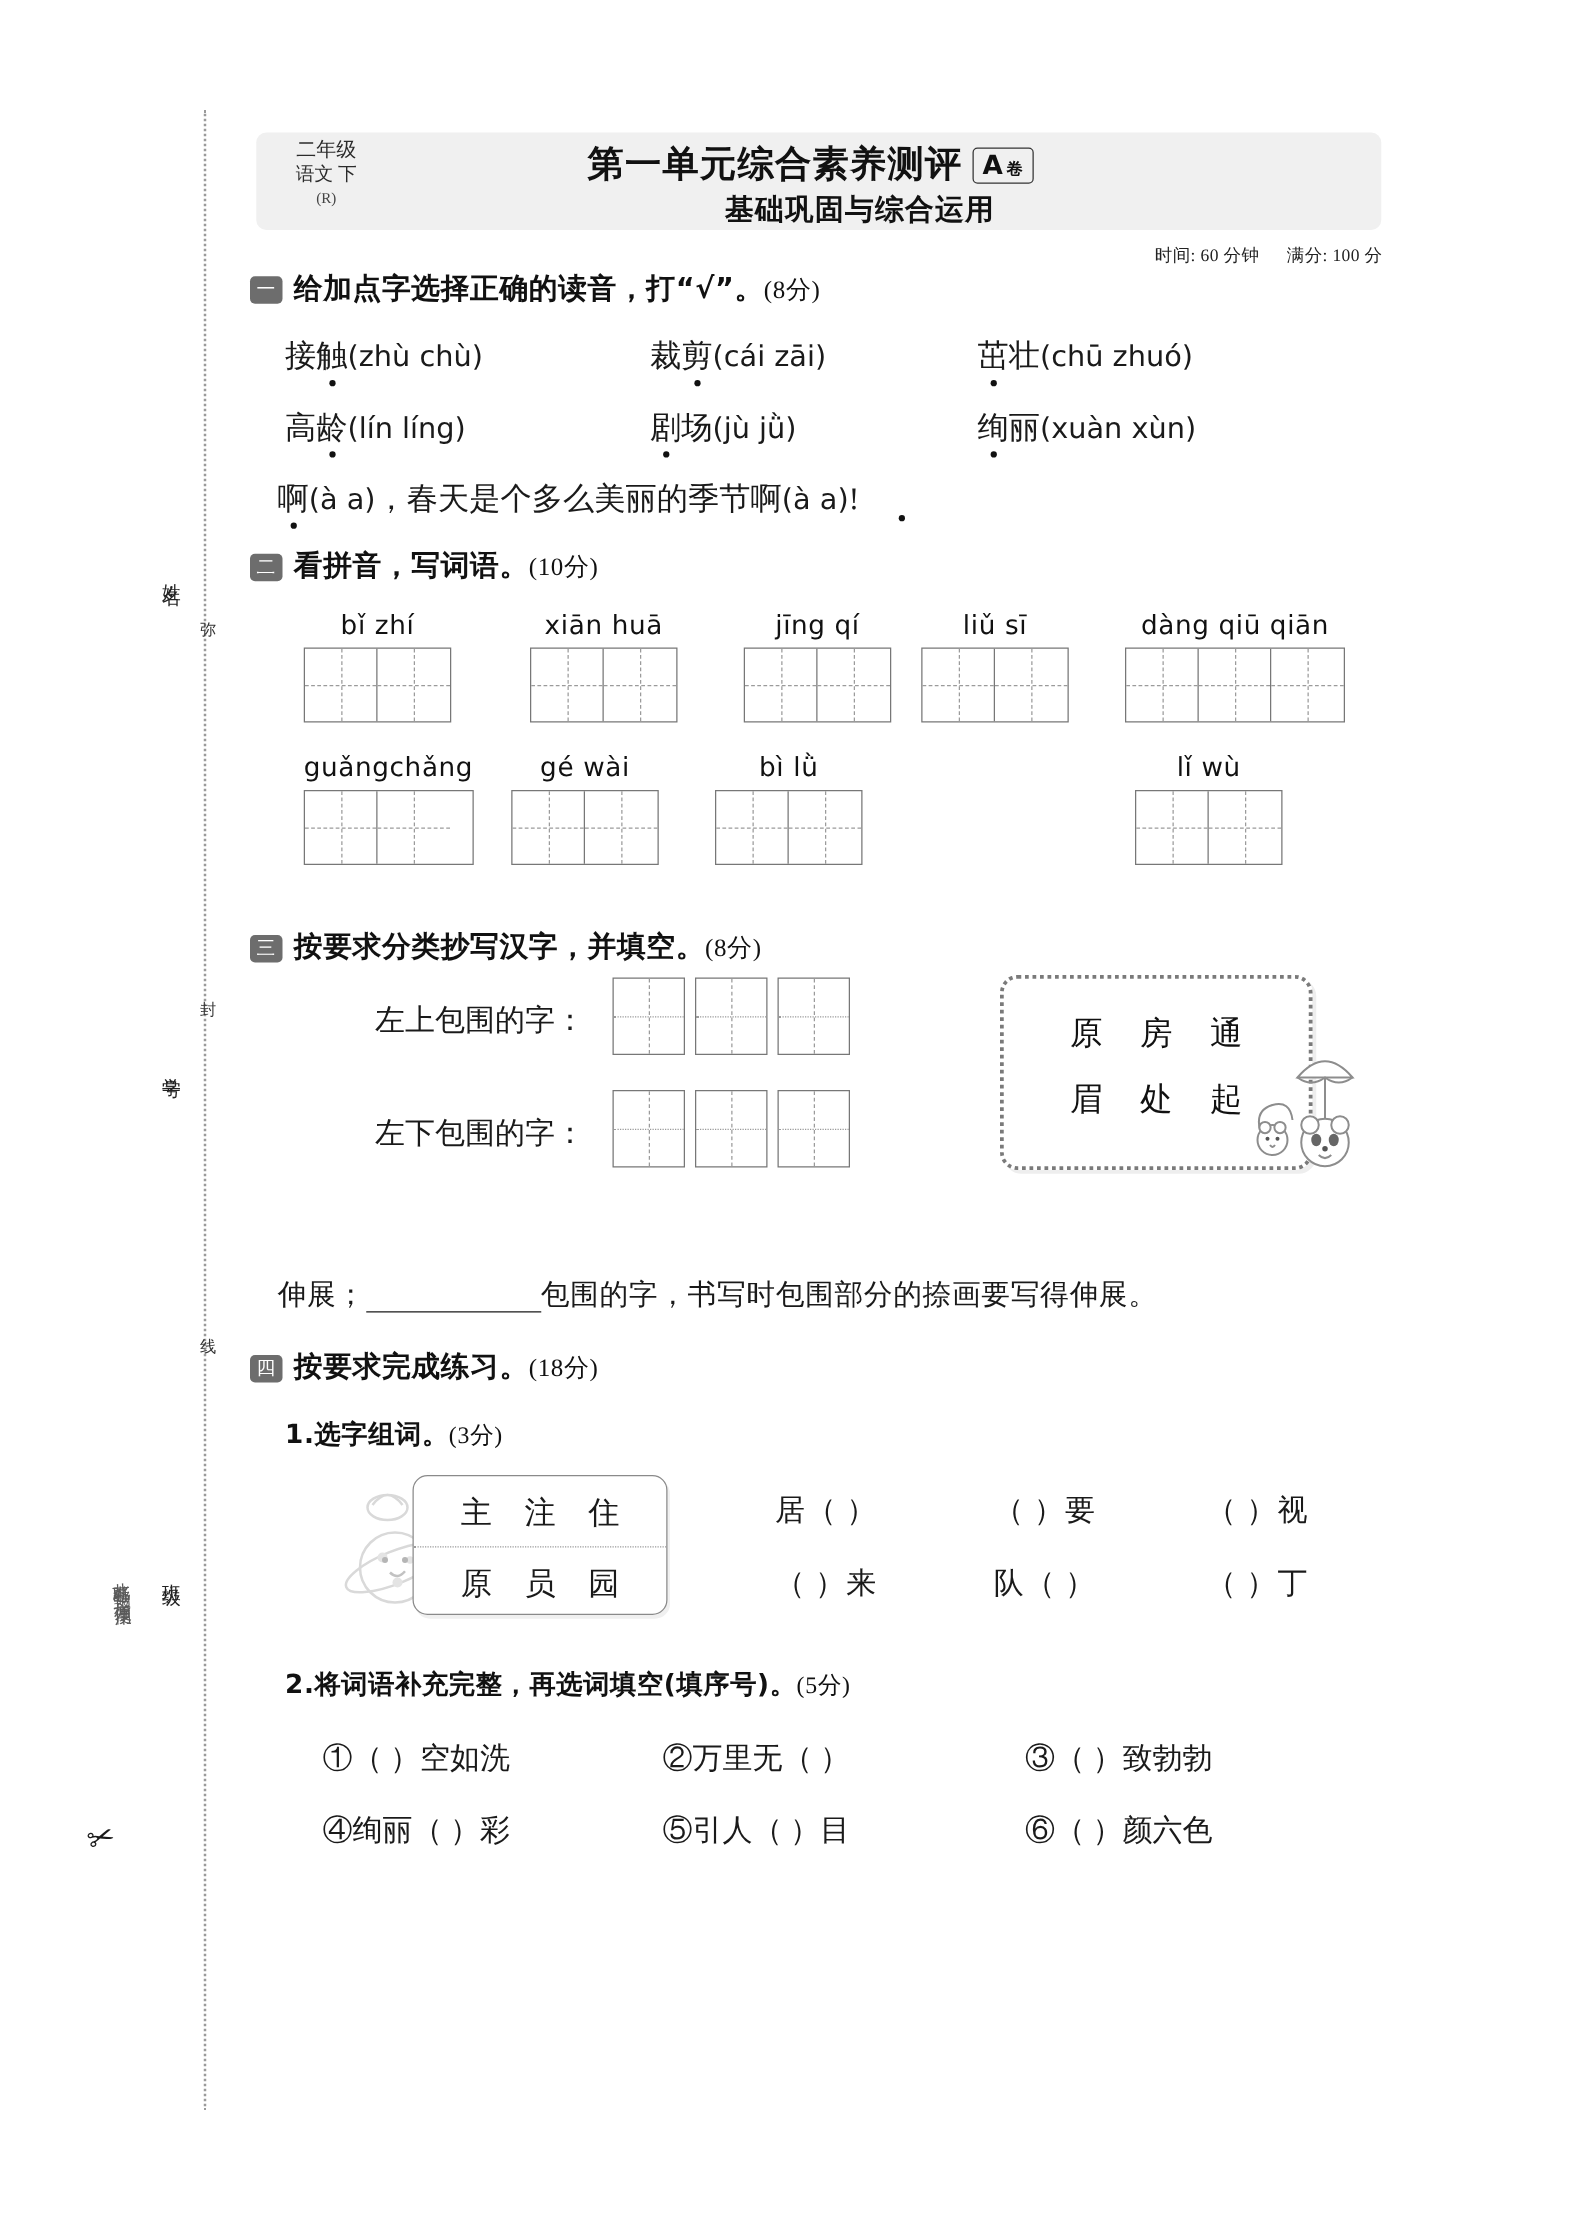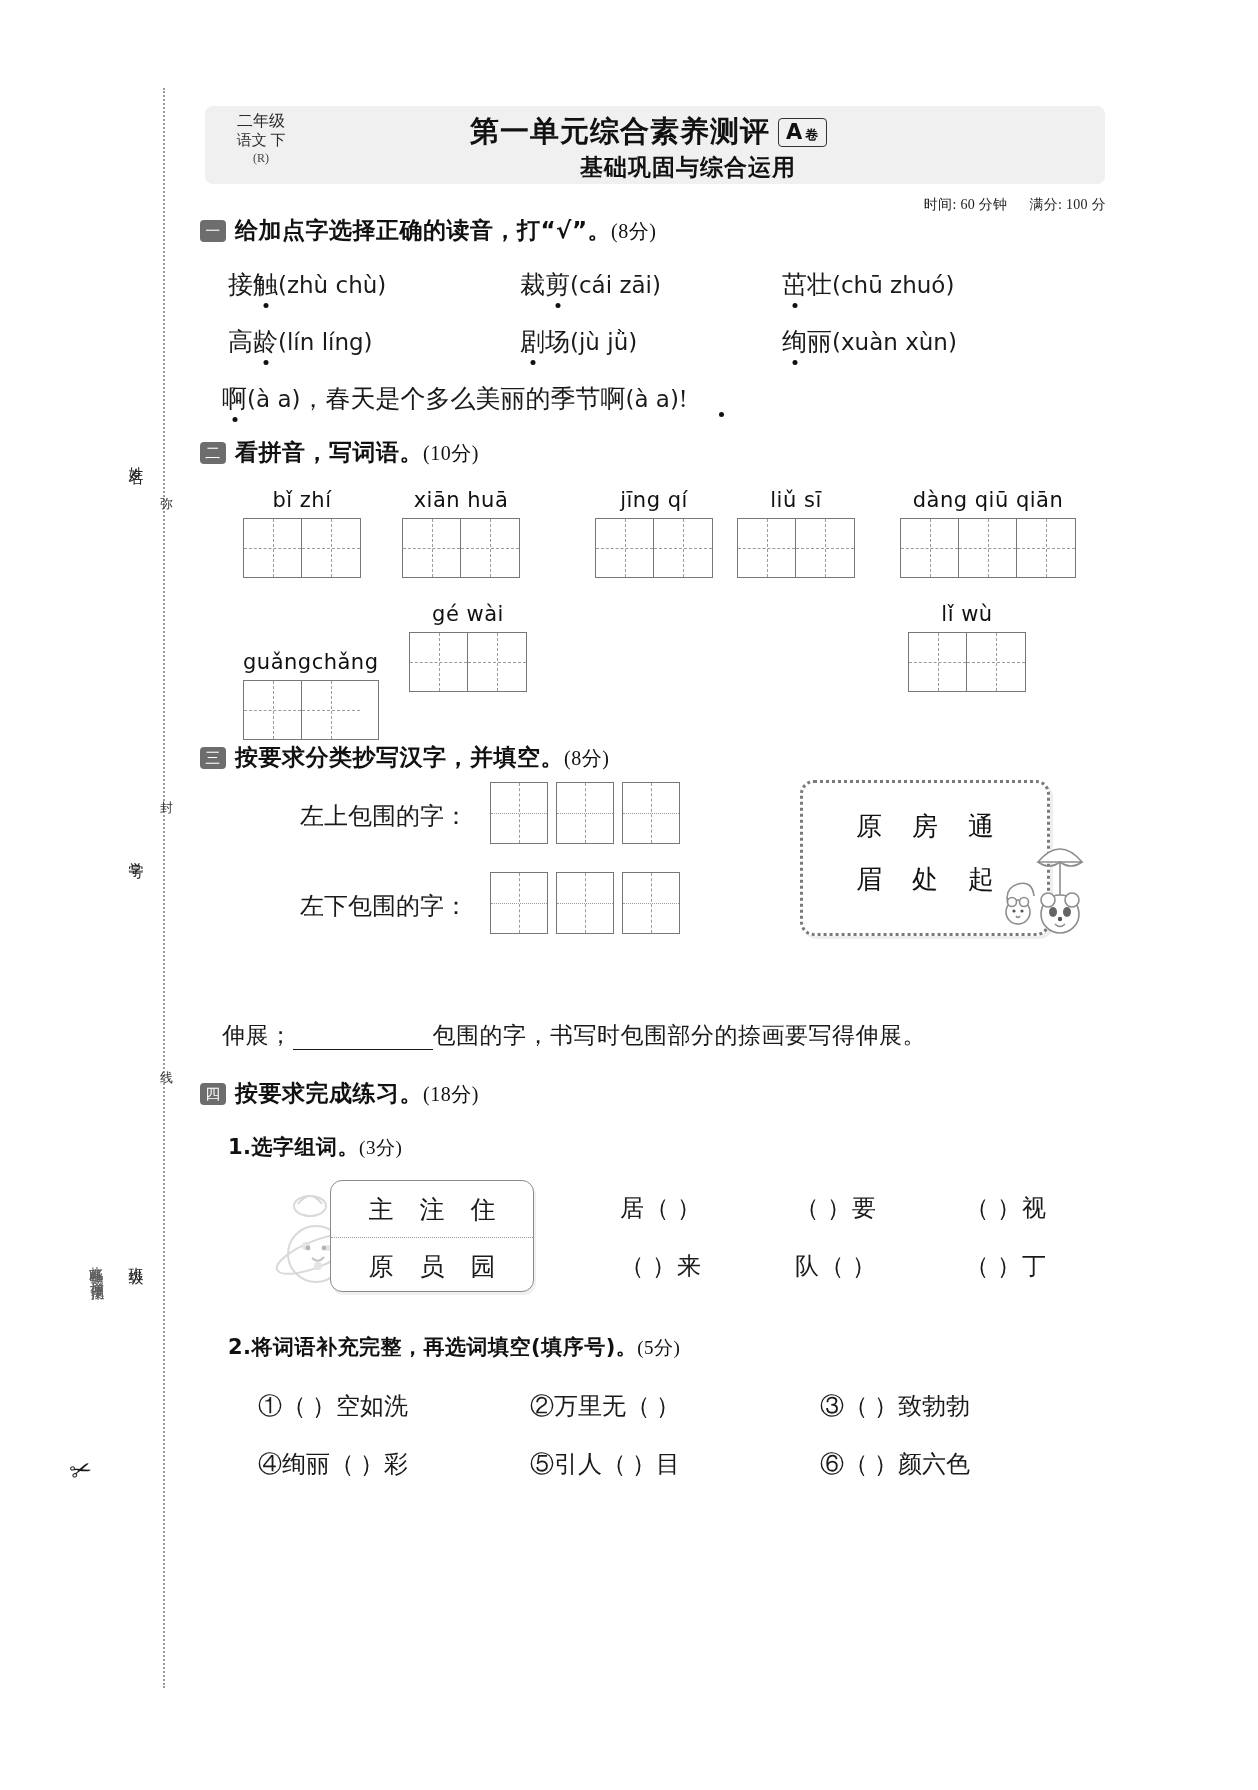--- a/index.html
+++ b/index.html
@@ -405,21 +405,21 @@
     <span class="num-badge">二</span><span>看拼音，写词语。</span><span class="pts">(10分)</span>
   </div>
 
   <div class="grid-group" style="left:243px; top:488px;">
     <div class="pinyin-label">bǐ   zhí</div>
     <div class="tzg">
         <div class="cell"></div>
         <div class="cell"></div>
       </div>
   </div>
-  <div class="grid-group" style="left:402px; top:488px;">
+  <div class="grid-group" style="left:424px; top:488px;">
     <div class="pinyin-label">xiān huā</div>
     <div class="tzg">
         <div class="cell"></div>
         <div class="cell"></div>
       </div>
   </div>
   <div class="grid-group" style="left:572px; top:488px;padding-left:23px;">
     <div class="pinyin-label">jīng   qí</div>
     <div class="tzg">
         <div class="cell"></div>
@@ -435,29 +435,36 @@
   </div>
   <div class="grid-group" style="left:900px; top:488px;">
     <div class="pinyin-label">dàng qiū qiān</div>
     <div class="tzg">
         <div class="cell"></div>
         <div class="cell"></div>
         <div class="cell"></div>
       </div>
   </div>
 
-  <div class="grid-group" style="left:243px; top:602px;margin-top:48px;">
+  <div class="grid-group" style="left:243px; top:602px;">
     <div class="pinyin-label">guǎngchǎng</div>
     <div class="tzg">
         <div class="cell"></div>
         <div class="cell"></div>
       </div>
   </div>
   <div class="grid-group" style="left:409px; top:602px;">
     <div class="pinyin-label">gé   wài</div>
+    <div class="tzg">
+        <div class="cell"></div>
+        <div class="cell"></div>
+      </div>
+  </div>
+  <div class="grid-group" style="left:572px; top:602px;">
+    <div class="pinyin-label">bì    lǜ</div>
     <div class="tzg">
         <div class="cell"></div>
         <div class="cell"></div>
       </div>
   </div>
   <div class="grid-group" style="left:908px; top:602px;">
     <div class="pinyin-label">lǐ   wù</div>
     <div class="tzg">
         <div class="cell"></div>
         <div class="cell"></div>

